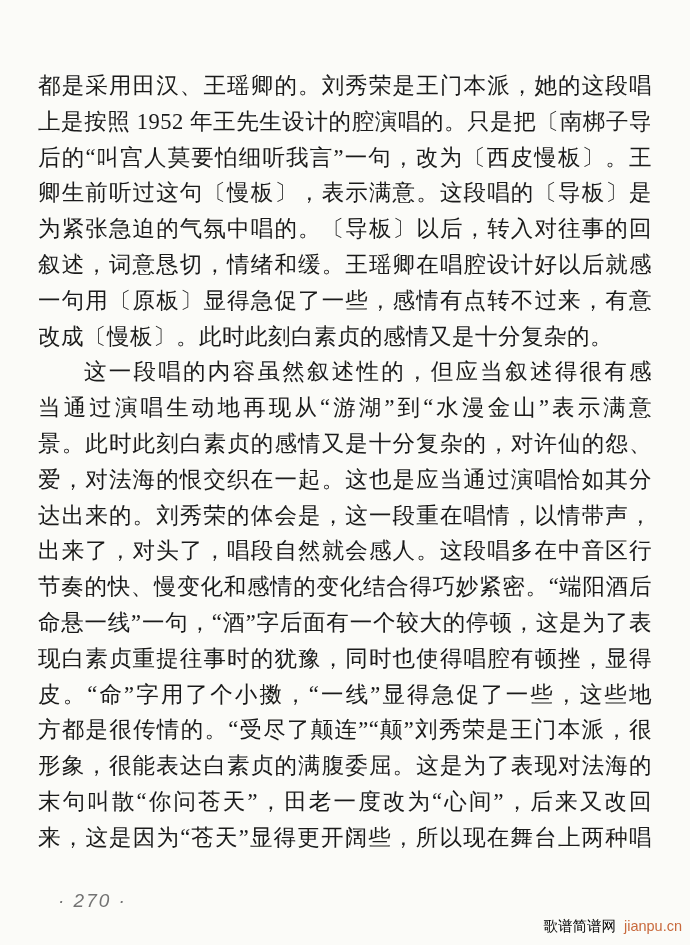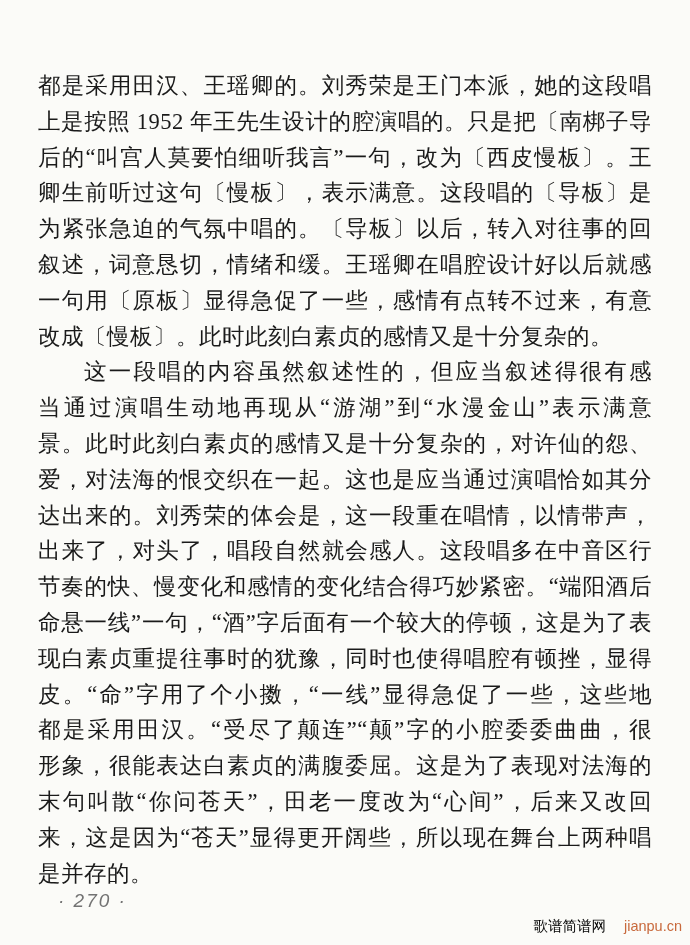--- a/index.html
+++ b/index.html
@@ -57,21 +57,21 @@
     top: 917px;
     font-size: 14.5px;
     font-family: "Liberation Sans", "DejaVu Sans", sans-serif;
     white-space: nowrap;
   }
   .watermark .site-name {
     color: #000000;
   }
   .watermark .site-url {
     color: #c8693c;
-    margin-left: 14px;
+    margin-left: 4px;
   }
 </style>
 </head>
 <body>
 
 <div class="page">
 
   <div class="text-block">
     <div class="text-line">都是采用田汉、王瑶卿的。刘秀荣是王门本派，她的这段唱基本</div>
     <div class="text-line">上是按照 1952 年王先生设计的腔演唱的。只是把〔南梆子导板〕</div>
@@ -84,25 +84,24 @@
     <div class="text-line indent">这一段唱的内容虽然叙述性的，但应当叙述得很有感情，应</div>
     <div class="text-line">当通过演唱生动地再现从“游湖”到“水漫金山”表示满意</div>
     <div class="text-line">景。此时此刻白素贞的感情又是十分复杂的，对许仙的怨、怜、</div>
     <div class="text-line">爱，对法海的恨交织在一起。这也是应当通过演唱恰如其分地表</div>
     <div class="text-line">达出来的。刘秀荣的体会是，这一段重在唱情，以情带声，感情</div>
     <div class="text-line">出来了，对头了，唱段自然就会感人。这段唱多在中音区行腔，</div>
     <div class="text-line">节奏的快、慢变化和感情的变化结合得巧妙紧密。“端阳酒后你</div>
     <div class="text-line">命悬一线”一句，“酒”字后面有一个较大的停顿，这是为了表</div>
     <div class="text-line">现白素贞重提往事时的犹豫，同时也使得唱腔有顿挫，显得俏</div>
     <div class="text-line">皮。“命”字用了个小擞，“一线”显得急促了一些，这些地</div>
-    <div class="text-line">都是采用田汉。“受尽了颠连”“颠”字的小腔委委曲曲，很</div>
+    <div class="text-line">方都是很传情的。“受尽了颠连”“颠”刘秀荣是王门本派，很</div>
     <div class="text-line">形象，很能表达白素贞的满腹委屈。这是为了表现对法海的恨。</div>
     <div class="text-line">末句叫散“你问苍天”，田老一度改为“心间”，后来又改回</div>
     <div class="text-line">来，这是因为“苍天”显得更开阔些，所以现在舞台上两种唱词</div>
-    <div class="text-line para-end">是并存的。</div>
   </div>
 
   <div class="page-number">· 270 ·</div>
 
   <div class="watermark">
     <span class="site-name">歌谱简谱网</span>
     <span class="site-url">jianpu.cn</span>
   </div>
 
 </div>

